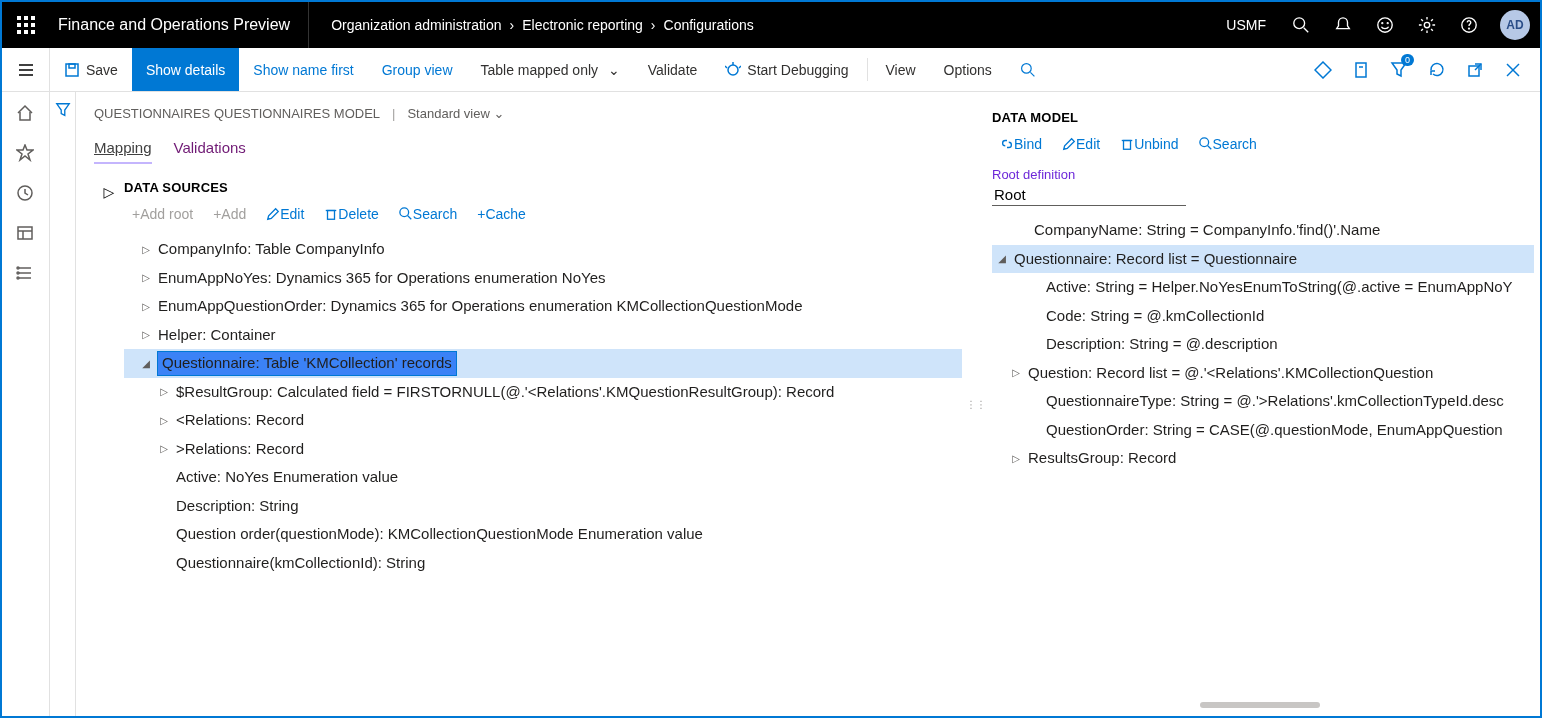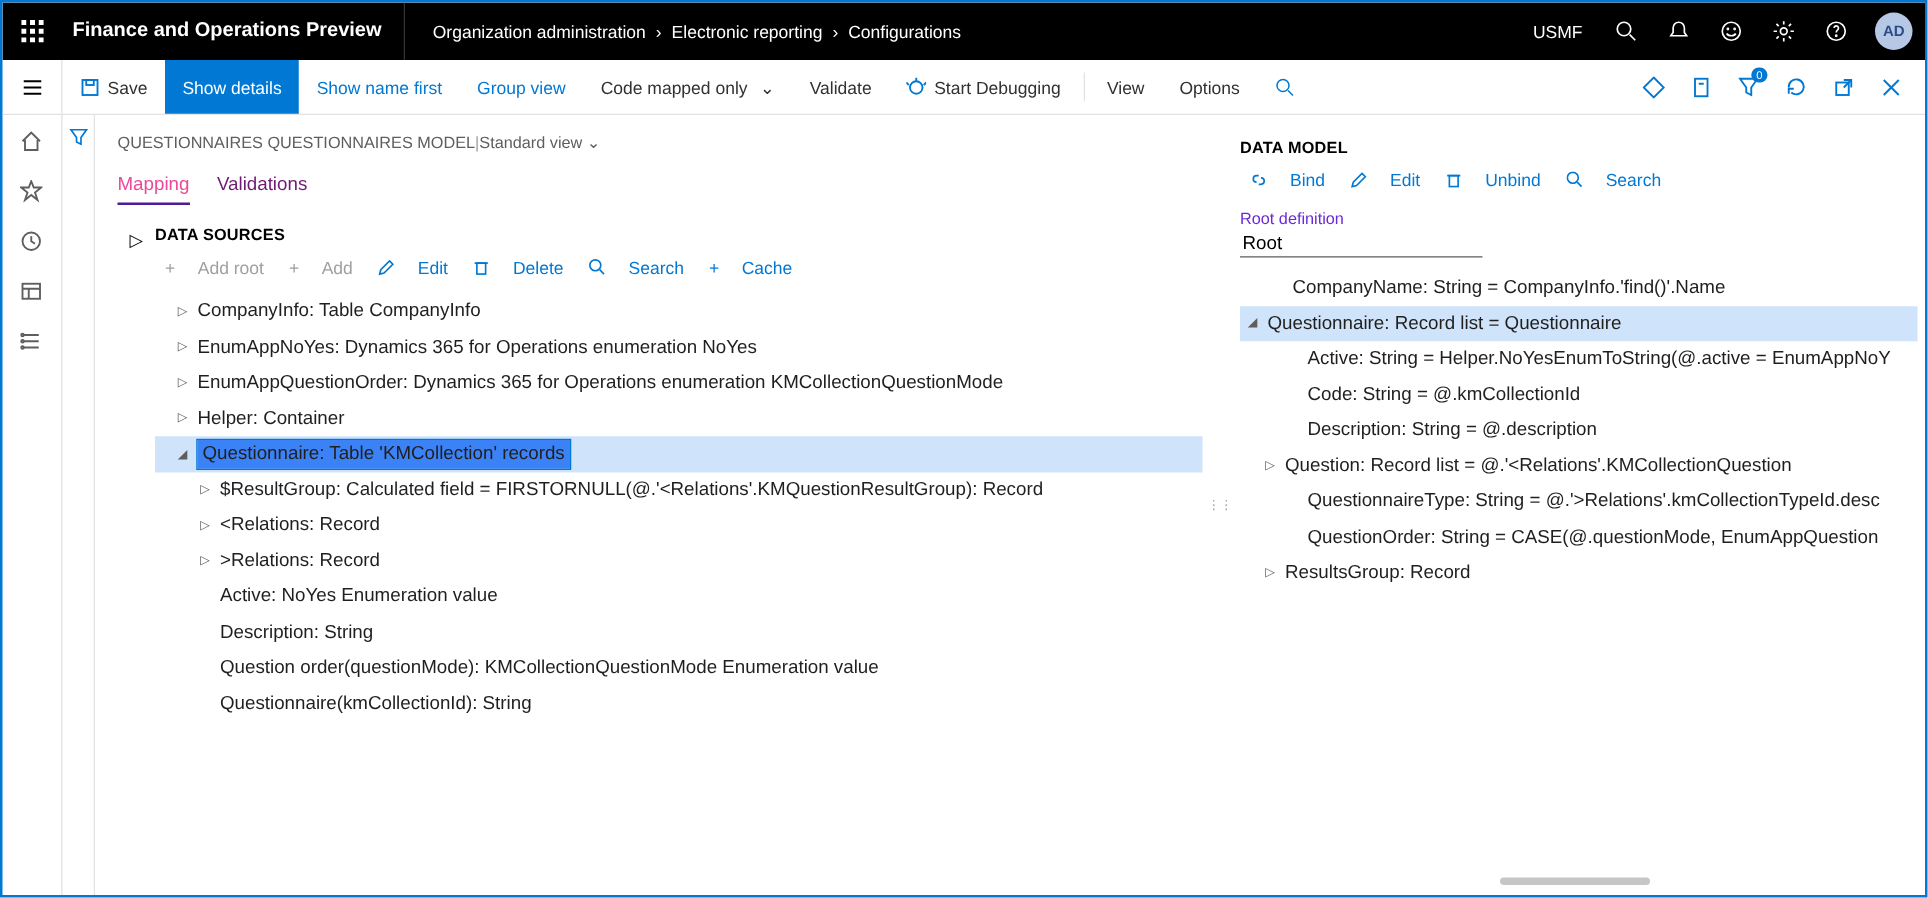--- a/index.html
+++ b/index.html
@@ -1,20 +1,20 @@
 <!DOCTYPE html>
 <html><head>
 <meta charset="utf-8">
 <style>
 * { box-sizing: border-box; margin: 0; padding: 0; font-family: "Segoe UI", Arial, sans-serif; }
 body { width: 1542px; height: 718px; overflow: hidden; border: 2px solid #0078d4; font-size: 14px; background: #fff; }
 .topbar { height: 46px; background: #000; color: #fff; display: flex; align-items: center; }
 .waffle { width: 48px; height: 46px; display: flex; align-items: center; justify-content: center; cursor: pointer; }
 .waffle svg { fill: #fff; }
-.app-title { font-weight: 700; font-size: 16px; padding: 0 18px 0 8px; border-right: 1px solid #333; height: 46px; display: flex; align-items: center; }
+.app-title { font-weight: 400; font-size: 16px; padding: 0 18px 0 8px; border-right: 1px solid #333; height: 46px; display: flex; align-items: center; }
 .breadcrumbs { display: flex; align-items: center; gap: 8px; padding-left: 22px; flex: 1; }
 .breadcrumbs span { font-size: 14px; }
 .bc-sep { font-size: 14px; }
 .top-right { display: flex; align-items: center; gap: 0; margin-left: auto; }
 .company { padding: 0 14px; font-size: 14px; }
 .top-icon { width: 42px; height: 46px; display: flex; align-items: center; justify-content: center; cursor: pointer; }
 .top-icon svg { stroke: #fff; fill: none; stroke-width: 1.5; }
 .avatar { width: 30px; height: 30px; border-radius: 50%; background: #b6c8e6; color: #2a4d88; display: flex; align-items: center; justify-content: center; font-size: 12px; font-weight: 600; margin: 0 10px; }
 .cmdbar { height: 44px; border-bottom: 1px solid #e1e1e1; display: flex; align-items: stretch; }
 .hamburger { width: 48px; display: flex; align-items: center; justify-content: center; cursor: pointer; border-right: 1px solid #e1e1e1; }
@@ -27,32 +27,32 @@
 .cmd-right { display: flex; align-items: center; gap: 4px; padding-right: 10px; }
 .cmd-right .ic { width: 34px; height: 44px; display: flex; align-items: center; justify-content: center; cursor: pointer; color: #0078d4; }
 .reqcount { position: relative; }
 .reqcount .badge { position: absolute; top: 6px; right: 2px; background: #0078d4; color: #fff; font-size: 9px; border-radius: 8px; padding: 0 4px; line-height: 12px; }
 .body-row { display: flex; height: calc(718px - 46px - 44px - 4px); }
 .left-rail { width: 48px; border-right: 1px solid #e1e1e1; display: flex; flex-direction: column; align-items: center; padding-top: 12px; gap: 20px; }
 .left-rail .ic { width: 20px; height: 20px; cursor: pointer; color: #605e5c; }
 .filter-col { width: 26px; border-right: 1px solid #e1e1e1; display: flex; justify-content: center; padding-top: 10px; }
 .main { flex: 1; display: flex; }
 .content { flex: 1; padding: 14px 0 0 18px; min-width: 0; }
-.header-line { display: flex; align-items: center; font-size: 13px; color: #605e5c; }
+.header-line { display: flex; align-items: center; gap: 12px; font-size: 13px; color: #605e5c; }
 .header-line .sep { color: #a19f9d; }
 .page-title { font-size: 28px; font-weight: 600; margin-top: 4px; color: #201f1e; }
 .tabs { display: flex; gap: 22px; margin-top: 18px; font-size: 15px; }
 .tab { padding-bottom: 6px; cursor: pointer; color: #701a75; }
-.tab.active { color: #ec4899; border-bottom: 2px solid #4c1d95; }
+.tab.active { color: #404040; border-bottom: 2px solid #c4b5fd; text-decoration: underline; }
 .ds-row { display: flex; align-items: flex-start; margin-top: 16px; }
 .ds-col-collapse { width: 30px; text-align: center; padding-top: 4px; }
 .ds-panel { flex: 1; padding-right: 10px; }
 .panel-heading { font-weight: 600; font-size: 13px; letter-spacing: 0.2px; margin-bottom: 8px; }
 .toolbar { display: flex; gap: 4px; margin-bottom: 8px; flex-wrap: wrap; }
-.tbtn { display: flex; align-items: center; gap: 18px; padding: 3px 8px; cursor: pointer; color: #0078d4; font-size: 14px; }
+.tbtn { display: flex; align-items: center; gap: 0; padding: 3px 8px; cursor: pointer; color: #0078d4; font-size: 14px; }
 .tbtn.disabled { color: #a19f9d; cursor: default; }
 .tbtn svg { width: 14px; height: 14px; }
 .tree { margin-top: 10px; }
 .tree-row { display: flex; align-items: center; gap: 6px; padding: 3px 4px; font-size: 15px; color: #201f1e; line-height: 1.5; }
 .tree-row .caret { width: 12px; text-align: center; font-size: 10px; color: #605e5c; cursor: pointer; }
 .tree-row.selected { background: #cfe4fa; }
 .tree-row.selected .node-label { outline: 1px solid #0078d4; background: #3b82f6; padding: 0 4px; }
 .lvl0 { padding-left: 16px; }
 .lvl1 { padding-left: 34px; }
 .right-panel { width: 560px; border-left: 0; padding: 14px 6px 0 12px; position: relative; overflow: hidden; }
@@ -148,21 +148,21 @@
     <svg viewBox="0 0 16 16" style="stroke:#0078d4">
         <rect x="2" y="2" width="12" height="12"></rect>
         <rect x="5" y="2" width="6" height="4"></rect>
       </svg>
     <span>Save</span>
   </div>
   <div class="cmd-btn active">Show details</div>
   <div class="cmd-btn link">Show name first</div>
   <div class="cmd-btn link">Group view</div>
   <div class="cmd-btn">
-      <span>Code mapped only</span>
+      <span>Table mapped only</span>
       <span style="margin-left:4px">⌄</span>
     </div>
   <div class="cmd-btn">Validate</div>
   <div class="cmd-btn">
     <svg viewBox="0 0 16 16" style="stroke:#0078d4">
         <circle cx="8" cy="8" r="5"></circle>
         <line x1="8" y1="0" x2="8" y2="3"></line>
         <line x1="2" y1="6" x2="0" y2="4"></line>
         <line x1="14" y1="6" x2="16" y2="4"></line>
       </svg>

